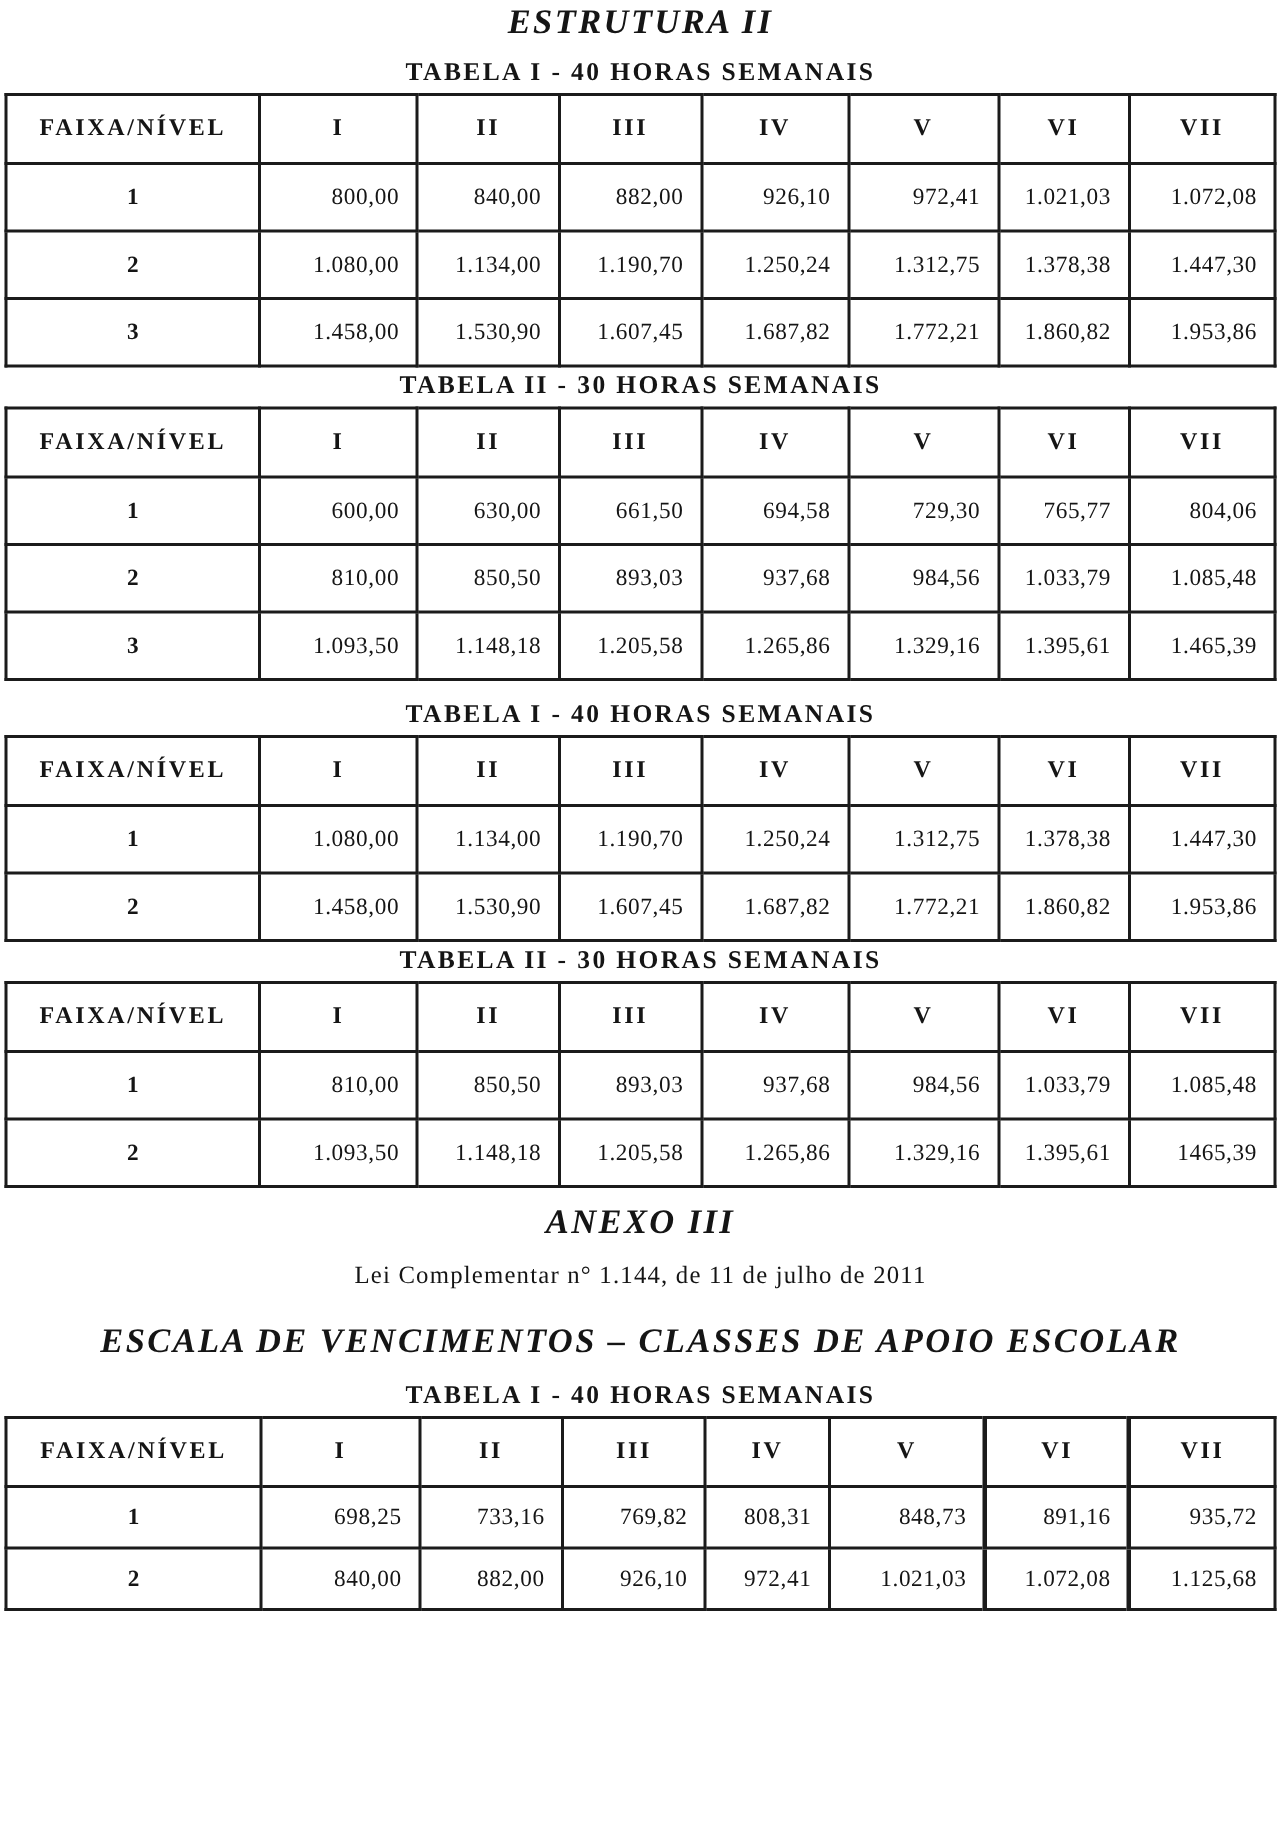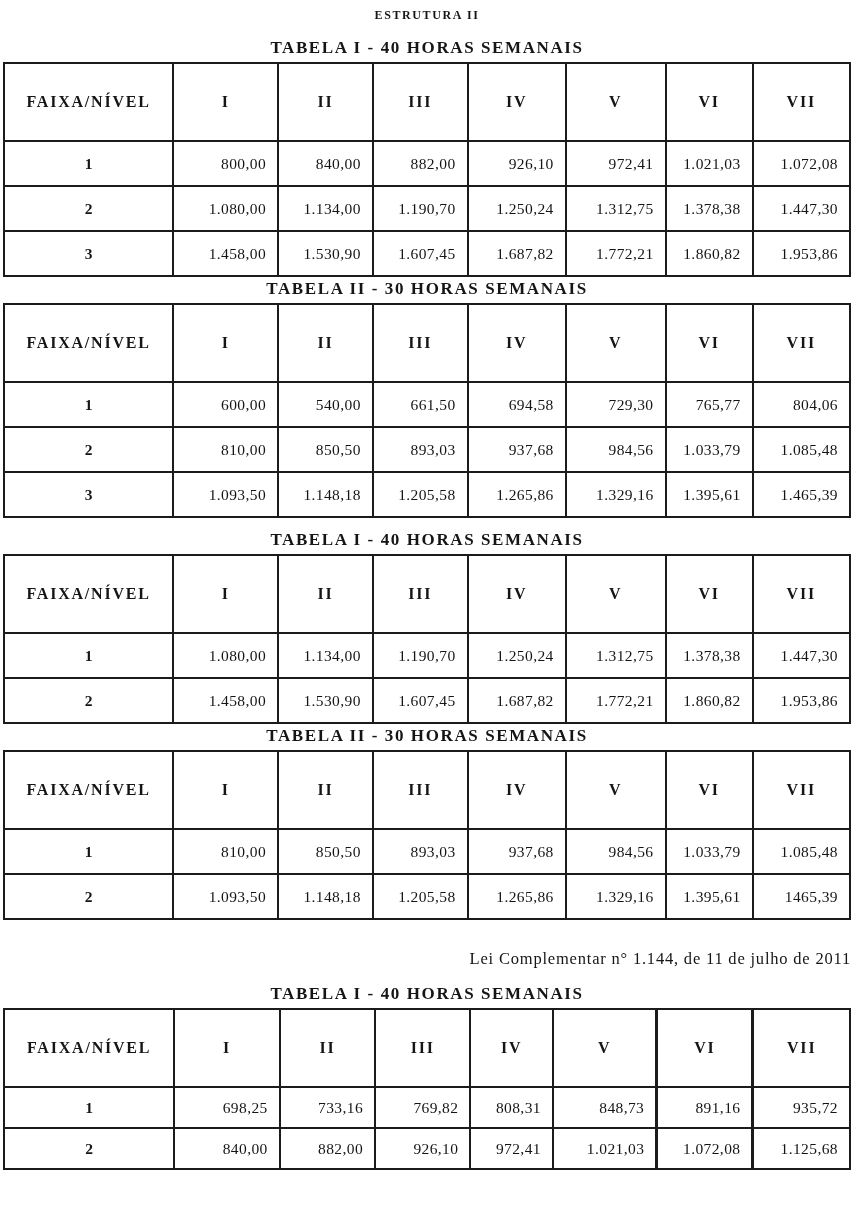--- a/index.html
+++ b/index.html
@@ -15,24 +15,25 @@
     color: #151515;
   }
   .page {
     padding: 4px 3px 0 3px;
     box-sizing: border-box;
     width: 854px;
   }
   .doc-heading {
     margin: 0;
     text-align: center;
-    font-size: 12px;
+    font-size: 23px;
     font-weight: bold;
     letter-spacing: 1.6px;
     line-height: 20px;
+    font-style: italic;
   }
   .table-title {
     margin: 0;
     text-align: center;
     font-size: 17px;
     font-weight: bold;
     letter-spacing: 1.6px;
     line-height: 20px;
   }
   .doc-paragraph {
@@ -44,21 +45,21 @@
     line-height: 19px;
   }
   
   .mt-top        { margin-top: 1px;  }
   .mt-tabletitle { margin-top: 13px; }
   .mt-section    { margin-top: 9px;  }
   .mt-sub        { margin-top: 12px; }
   .mt-t2         { margin-top: 2px; }
   .mt-anexo      { margin-top: 13px; }
   .mt-ref1       { margin-top: 16px; }
-  .mt-ref2       { margin-top: 29px; text-align: right; }
+  .mt-ref2       { margin-top: 15px; }
   .mt-vig        { margin-top: 17px; }
   .mt-escala     { margin-top: 25px; }
   .mt-estr1      { margin-top: 18px; }
   .mt-lasttitle  { margin-top: 16px; }
 
   table.tbl {
     width: 100%;
     border-collapse: collapse;
     table-layout: fixed;
     margin-top: 4px;
@@ -68,21 +69,21 @@
     border: 2px solid #1b1b1b;
     overflow: hidden;
     white-space: nowrap;
   }
   .tbl th {
     height: 44px;
     font-size: 16px;
     font-weight: bold;
     text-align: center;
     letter-spacing: 1.8px;
-    padding: 16px 2px;
+    padding: 0 2px;
   }
   .tbl td {
     height: 41px;
     font-size: 15.5px;
   }
   .tbl td.rowlabel {
     text-align: center;
     font-weight: bold;
   }
   .tbl td.num {
@@ -200,21 +201,21 @@
           <th>IV</th>
           <th>V</th>
           <th>VI</th>
           <th>VII</th>
         </tr>
       </thead>
       <tbody>
         <tr>
           <td class="rowlabel">1</td>
           <td class="num">600,00</td>
-          <td class="num">540,00</td>
+          <td class="num">630,00</td>
           <td class="num">661,50</td>
           <td class="num">694,58</td>
           <td class="num">729,30</td>
           <td class="num">765,77</td>
           <td class="num">804,06</td>
         </tr>
         <tr>
           <td class="rowlabel">2</td>
           <td class="num">810,00</td>
           <td class="num">850,50</td>
@@ -329,25 +330,27 @@
           <td class="num">1.148,18</td>
           <td class="num">1.205,58</td>
           <td class="num">1.265,86</td>
           <td class="num">1.329,16</td>
           <td class="num">1.395,61</td>
           <td class="num">1465,39</td>
         </tr>
       </tbody>
     </table>
 
+  <h1 class="doc-heading mt-anexo">ANEXO III</h1>
 
 
   <p class="doc-paragraph mt-ref2">Lei Complementar n° 1.144, de 11 de julho de 2011</p>
 
 
+  <h1 class="doc-heading mt-escala">ESCALA DE VENCIMENTOS – CLASSES DE APOIO ESCOLAR</h1>
 
 
   <h2 class="table-title mt-lasttitle">TABELA I - 40 HORAS SEMANAIS</h2>
 
   <table class="tbl t-last">
     <colgroup>
       <col class="c0">
         <col class="c1">
         <col class="c2">
         <col class="c3">

